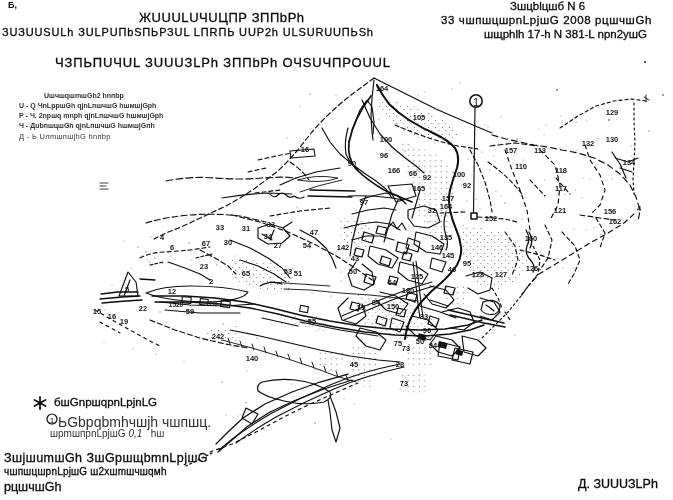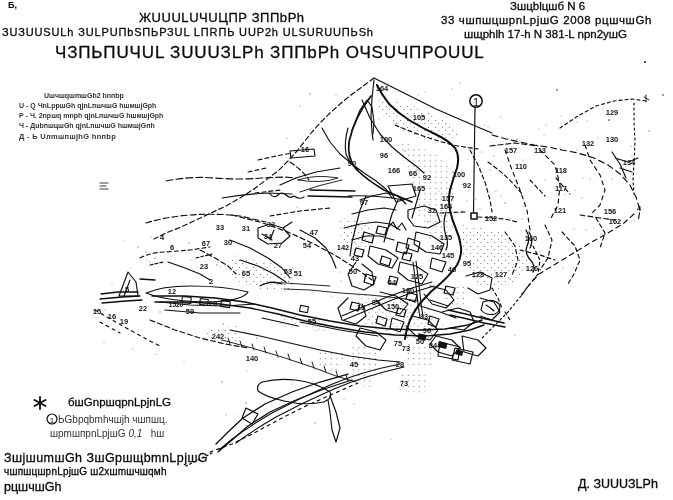--- a/index.html
+++ b/index.html
@@ -9,39 +9,39 @@
 <body>
 
 <div class="t" style="left:8px;top:0px;font-size:9px;font-weight:bold">Б,</div>
 
 <div class="t b" style="left:139px;top:10px;font-size:13px;letter-spacing:0.55px">ЖUUULUЧUЦПР ЗППbРh</div>
 
 <div class="t b" style="left:510px;top:0px;font-size:11.5px">Зшцblцшб N 6</div>
 
 <div class="t b" style="left:441px;top:14px;font-size:11.5px;letter-spacing:0.6px">33 чшпшцшрnLpjшG 2008 pцшчшGh</div>
 
-<div class="t b" style="left:464px;top:28px;font-size:11.5px">шщрhlh 17-h N 381-L nрn2ушG</div>
+<div class="t b" style="left:484px;top:28px;font-size:11.5px">шщрhlh 17-h N 381-L nрn2ушG</div>
 
 <div class="t b" style="left:2px;top:26px;font-size:11px;letter-spacing:0.85px">ЗUЗUUSULh ЗULРUПbSПЬРЗUL LПRПЬ UUР2h ULSURUUПЬSh</div>
 
-<div class="t b" style="left:55px;top:43px;font-size:17px;letter-spacing:0.85px">ЧЗПЬПUЧUL ЗUUUЗLРh ЗППbРh ОЧSUЧПРОUUL</div>
+<div class="t b" style="left:55px;top:55px;font-size:13px;letter-spacing:0.85px">ЧЗПЬПUЧUL ЗUUUЗLРh ЗППbРh ОЧSUЧПРОUUL</div>
 
 <div class="t" style="left:44px;top:92px;font-size:7px;color:#333;font-weight:bold">UшчшqшmшGh2 hnпbр</div>
 
 <div class="t" style="left:19px;top:102px;font-size:7px;color:#333;font-weight:bold">U - Q ЧnLрpшGh qjnLпшчшG hшмшjGph</div>
 
 <div class="t" style="left:19px;top:112px;font-size:7px;color:#333;font-weight:bold">Р - Ч. 2nршq mnрh qjnLпшчшG hшмшjGph</div>
 
 <div class="t" style="left:19px;top:122px;font-size:7px;color:#333;font-weight:bold">Ч - ДubпшцшGh qjnLпшчшG hшмшjGпh</div>
 
-<div class="t" style="left:19px;top:132px;font-size:7.5px;letter-spacing:0.3px;color:#333;font-weight:bold">Д - Ь UлmшпшjhG hnпbр</div>
-
-<div class="t b" style="left:68px;top:396px;font-size:11.5px">бшGnpшqрnLpjnLG</div>
-
-<div class="t" style="left:58px;top:414px;font-size:10px;color:#333">ЬGbрqbmhчшjh чшпшц.</div>
+<div class="t" style="left:19px;top:132px;font-size:7.5px;letter-spacing:0.3px;color:#333;font-weight:normal">Д - Ь UлmшпшjhG hnпbр</div>
+
+<div class="t b" style="left:54px;top:396px;font-size:11.5px">бшGnpшqрnLpjnLG</div>
+
+<div class="t" style="left:58px;top:414px;font-size:14px;color:#333">ЬGbрqbmhчшjh чшпшц.</div>
 
 <div class="t" style="left:50px;top:428px;font-size:10px;color:#333">шрmшпрnLpjшG <i>0,1</i>&nbsp;&nbsp;&nbsp;hш</div>
 
 <div class="t b" style="left:4px;top:451px;font-size:12.5px;letter-spacing:0.45px">ЗшjшumшGh ЗшGршщbmnLpjшG</div>
 
 <div class="t b" style="left:4px;top:466px;font-size:10px;letter-spacing:0.2px">чшпшцшрnLpjшG ш2хшmшчшqмh</div>
 
 <div class="t b" style="left:4px;top:480px;font-size:12.5px">pцшчшGh</div>
 
 <div class="t b" style="left:578px;top:477px;font-size:12.5px">Д. ЗUUUЗLРh</div>

